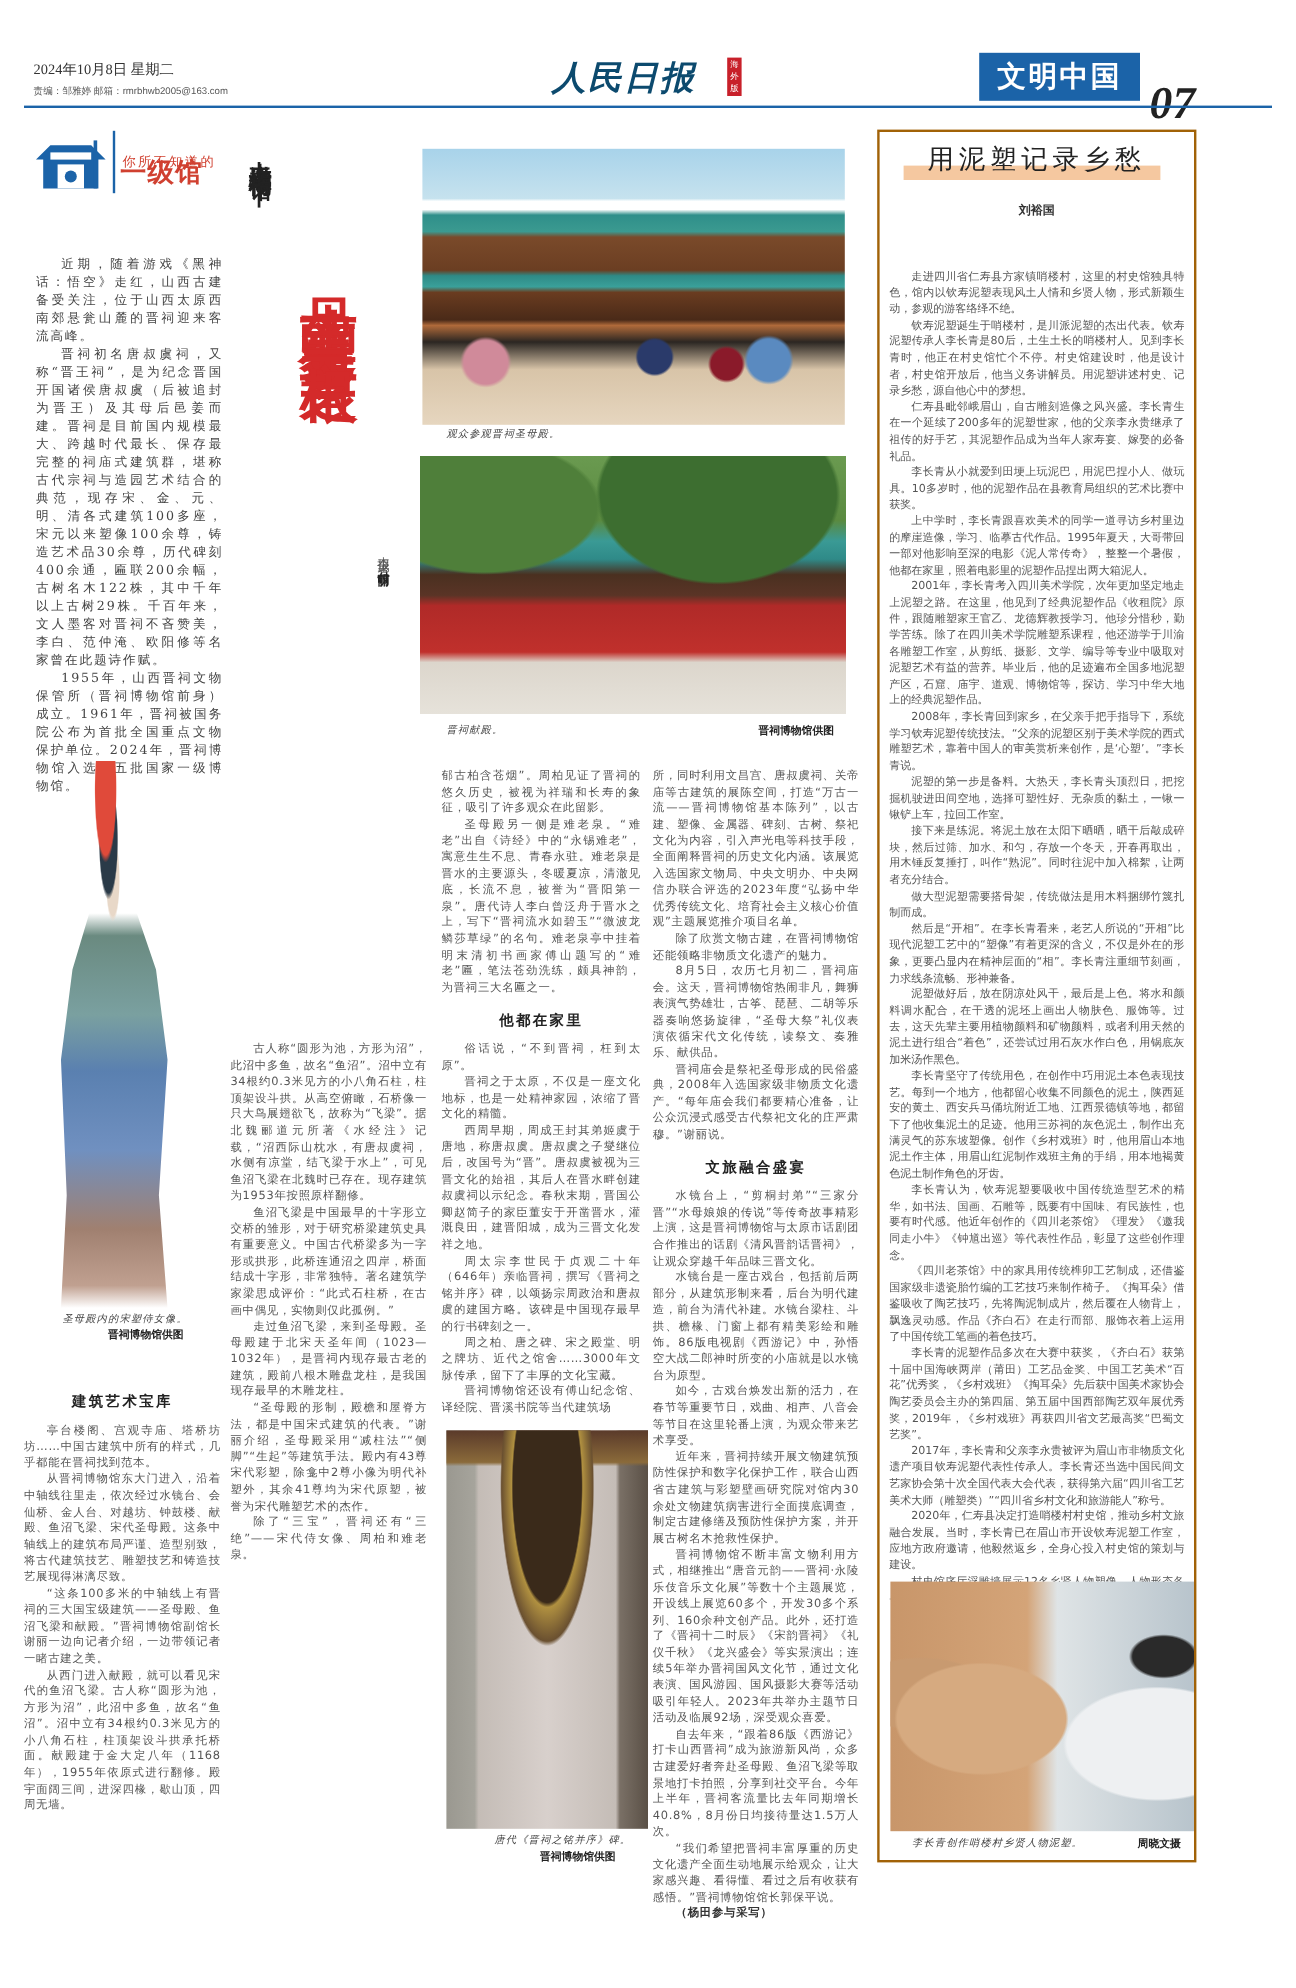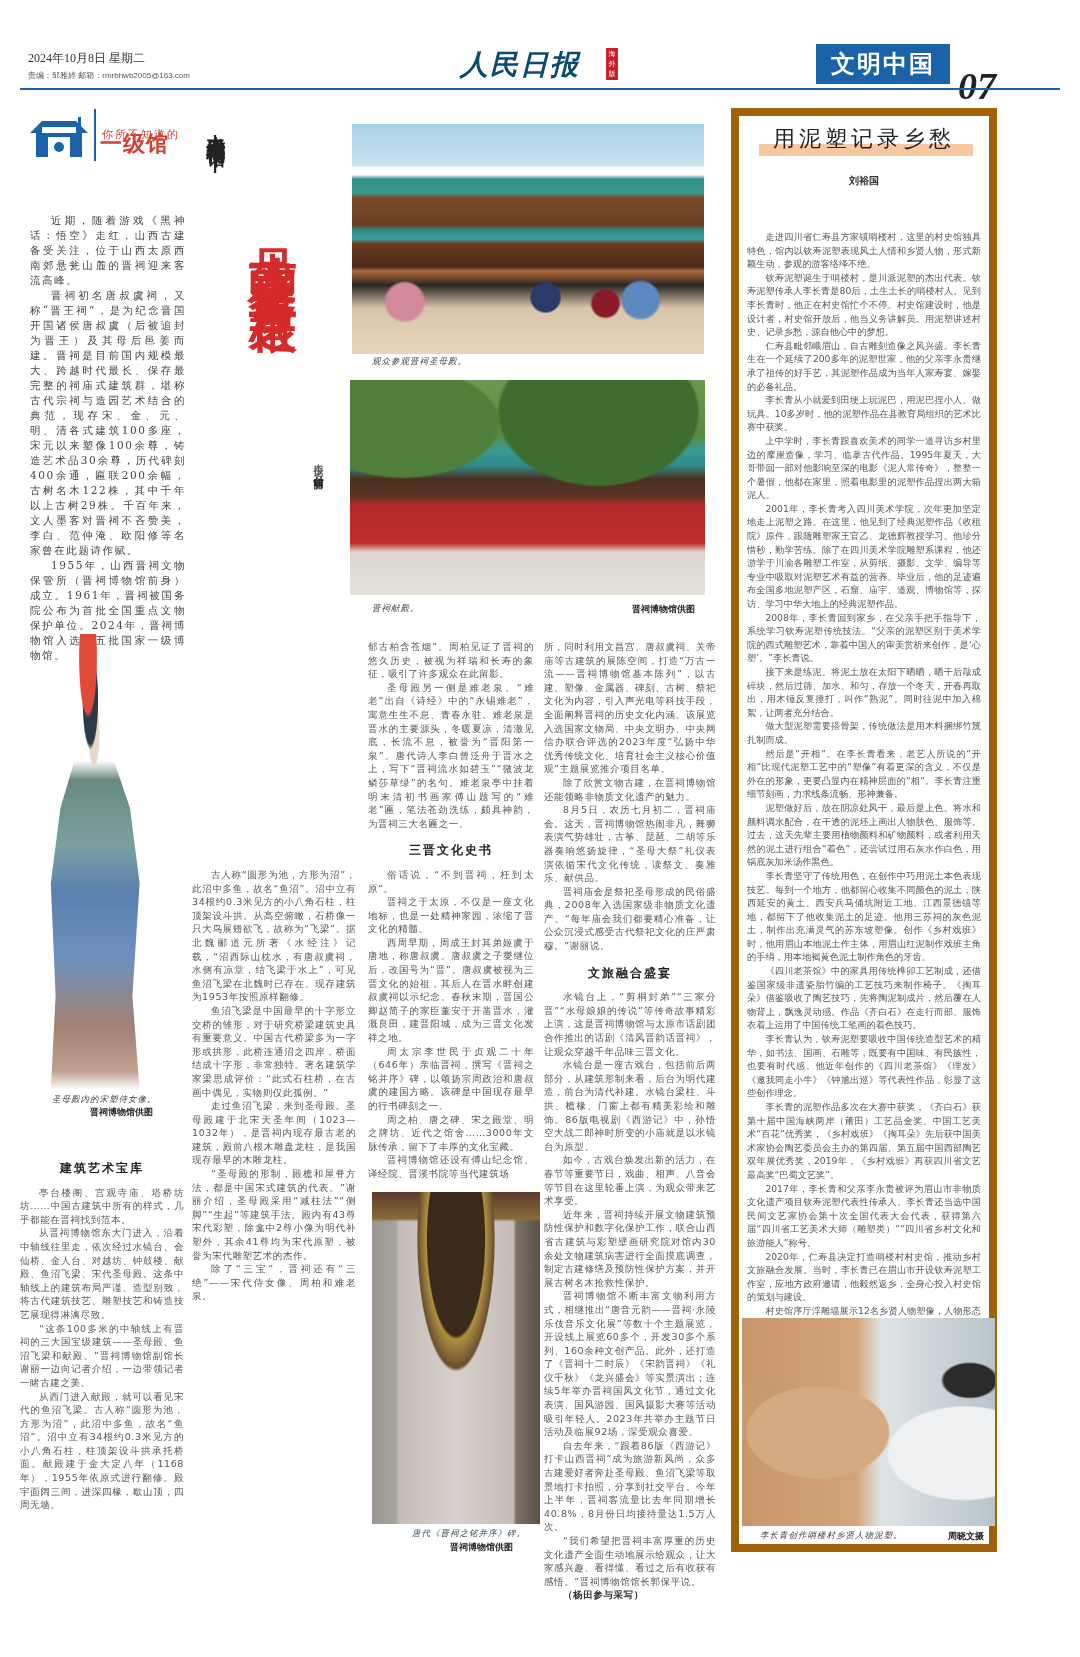--- a/index.html
+++ b/index.html
@@ -73,21 +73,21 @@
   .caption { position: absolute; font-size: 8.5px; color: #444; letter-spacing: 1px; font-style: italic; }
   .credit { position: absolute; font-size: 9px; color: #222; font-weight: bold; font-family: "DejaVu Sans", sans-serif; }
 
   
   .bodycol { position: absolute; font-size: 9.5px; line-height: 13.6px; color: #555; text-align: justify; letter-spacing: 0.6px; font-family: "DejaVu Sans", sans-serif; }
   .bodycol p { text-indent: 2em; }
   .subhead { font-size: 12px; font-weight: bold; color: #222; text-align: center; margin: 14px 0 10px; letter-spacing: 2px; text-indent: 0 !important; }
   .signoff { font-weight: bold; color: #333; text-indent: 2em; }
 
   
-  .feature { position: absolute; left: 731px; top: 108px; width: 266px; height: 1444px; border: 8px solid #a16207; padding: 0 8px; }
+  .feature { position: absolute; left: 731px; top: 108px; width: 266px; height: 1444px; border: 2px solid #a16207; padding: 0 8px; }
   .feature-title-bar { position: absolute; left: 20px; top: 28px; width: 214px; height: 12px; background: #f5c8a0; }
   .feature-title { position: absolute; left: 0; right: 0; top: 8px; text-align: center; font-size: 22px; letter-spacing: 4px; color: #222; font-family: "DejaVu Serif", serif; }
   .feature-author { position: absolute; left: 0; right: 0; top: 58px; text-align: center; font-size: 10px; font-weight: bold; color: #333; font-family: "DejaVu Sans", sans-serif; }
   .feature-body { position: absolute; left: 8px; right: 8px; top: 86px; font-size: 9.2px; line-height: 13.6px; color: #555; text-align: justify; font-family: "DejaVu Sans", sans-serif; }
   .feature-body p { text-indent: 2em; }
 </style>
 </head>
 <body>
 
 <header class="masthead">
@@ -155,21 +155,21 @@
   <p>古人称“圆形为池，方形为沼”，此沼中多鱼，故名“鱼沼”。沼中立有34根约0.3米见方的小八角石柱，柱顶架设斗拱。从高空俯瞰，石桥像一只大鸟展翅欲飞，故称为“飞梁”。据北魏郦道元所著《水经注》记载，“沼西际山枕水，有唐叔虞祠，水侧有凉堂，结飞梁于水上”，可见鱼沼飞梁在北魏时已存在。现存建筑为1953年按照原样翻修。</p>
   <p>鱼沼飞梁是中国最早的十字形立交桥的雏形，对于研究桥梁建筑史具有重要意义。中国古代桥梁多为一字形或拱形，此桥连通沼之四岸，桥面结成十字形，非常独特。著名建筑学家梁思成评价：“此式石柱桥，在古画中偶见，实物则仅此孤例。”</p>
   <p>走过鱼沼飞梁，来到圣母殿。圣母殿建于北宋天圣年间（1023—1032年），是晋祠内现存最古老的建筑，殿前八根木雕盘龙柱，是我国现存最早的木雕龙柱。</p>
   <p>“圣母殿的形制，殿檐和屋脊方法，都是中国宋式建筑的代表。”谢丽介绍，圣母殿采用“减柱法”“侧脚”“生起”等建筑手法。殿内有43尊宋代彩塑，除龛中2尊小像为明代补塑外，其余41尊均为宋代原塑，被誉为宋代雕塑艺术的杰作。</p>
   <p>除了“三宝”，晋祠还有“三绝”——宋代侍女像、周柏和难老泉。</p>
 </div>
 
 <div class="bodycol" style="left:368px; top:640px; width:166px; height:548px; overflow:hidden;">
   <p style="text-indent:0">郁古柏含苍烟”。周柏见证了晋祠的悠久历史，被视为祥瑞和长寿的象征，吸引了许多观众在此留影。</p>
   <p>圣母殿另一侧是难老泉。“难老”出自《诗经》中的“永锡难老”，寓意生生不息、青春永驻。难老泉是晋水的主要源头，冬暖夏凉，清澈见底，长流不息，被誉为“晋阳第一泉”。唐代诗人李白曾泛舟于晋水之上，写下“晋祠流水如碧玉”“微波龙鳞莎草绿”的名句。难老泉亭中挂着明末清初书画家傅山题写的“难老”匾，笔法苍劲洗练，颇具神韵，为晋祠三大名匾之一。</p>
-  <div class="subhead">三晋文化史书</div>
+  <div class="subhead">他都在家里</div>
   <p>俗话说，“不到晋祠，枉到太原”。</p>
   <p>晋祠之于太原，不仅是一座文化地标，也是一处精神家园，浓缩了晋文化的精髓。</p>
   <p>西周早期，周成王封其弟姬虞于唐地，称唐叔虞。唐叔虞之子燮继位后，改国号为“晋”。唐叔虞被视为三晋文化的始祖，其后人在晋水畔创建叔虞祠以示纪念。春秋末期，晋国公卿赵简子的家臣董安于开凿晋水，灌溉良田，建晋阳城，成为三晋文化发祥之地。</p>
   <p>周太宗李世民于贞观二十年（646年）亲临晋祠，撰写《晋祠之铭并序》碑，以颂扬宗周政治和唐叔虞的建国方略。该碑是中国现存最早的行书碑刻之一。</p>
   <p>周之柏、唐之碑、宋之殿堂、明之牌坊、近代之馆舍……3000年文脉传承，留下了丰厚的文化宝藏。</p>
   <p>晋祠博物馆还设有傅山纪念馆、译经院、晋溪书院等当代建筑场</p>
 </div>
 
 <div class="bodycol" style="left:544px; top:640px; width:172px; height:990px; overflow:hidden;">
   <p style="text-indent:0">所，同时利用文昌宫、唐叔虞祠、关帝庙等古建筑的展陈空间，打造“万古一流——晋祠博物馆基本陈列”，以古建、塑像、金属器、碑刻、古树、祭祀文化为内容，引入声光电等科技手段，全面阐释晋祠的历史文化内涵。该展览入选国家文物局、中央文明办、中央网信办联合评选的2023年度“弘扬中华优秀传统文化、培育社会主义核心价值观”主题展览推介项目名单。</p>
@@ -192,27 +192,28 @@
   <div class="feature-title">用泥塑记录乡愁</div>
   <div class="feature-author">刘裕国</div>
   <div class="feature-body" style="height:1110px; overflow:hidden;margin-top:28px;">
     <p>走进四川省仁寿县方家镇哨楼村，这里的村史馆独具特色，馆内以钦寿泥塑表现风土人情和乡贤人物，形式新颖生动，参观的游客络绎不绝。</p>
     <p>钦寿泥塑诞生于哨楼村，是川派泥塑的杰出代表。钦寿泥塑传承人李长青是80后，土生土长的哨楼村人。见到李长青时，他正在村史馆忙个不停。村史馆建设时，他是设计者，村史馆开放后，他当义务讲解员。用泥塑讲述村史、记录乡愁，源自他心中的梦想。</p>
     <p>仁寿县毗邻峨眉山，自古雕刻造像之风兴盛。李长青生在一个延续了200多年的泥塑世家，他的父亲李永贵继承了祖传的好手艺，其泥塑作品成为当年人家寿宴、嫁娶的必备礼品。</p>
     <p>李长青从小就爱到田埂上玩泥巴，用泥巴捏小人、做玩具。10多岁时，他的泥塑作品在县教育局组织的艺术比赛中获奖。</p>
     <p>上中学时，李长青跟喜欢美术的同学一道寻访乡村里边的摩崖造像，学习、临摹古代作品。1995年夏天，大哥带回一部对他影响至深的电影《泥人常传奇》，整整一个暑假，他都在家里，照着电影里的泥塑作品捏出两大箱泥人。</p>
     <p>2001年，李长青考入四川美术学院，次年更加坚定地走上泥塑之路。在这里，他见到了经典泥塑作品《收租院》原件，跟随雕塑家王官乙、龙德辉教授学习。他珍分惜秒，勤学苦练。除了在四川美术学院雕塑系课程，他还游学于川渝各雕塑工作室，从剪纸、摄影、文学、编导等专业中吸取对泥塑艺术有益的营养。毕业后，他的足迹遍布全国多地泥塑产区，石窟、庙宇、道观、博物馆等，探访、学习中华大地上的经典泥塑作品。</p>
     <p>2008年，李长青回到家乡，在父亲手把手指导下，系统学习钦寿泥塑传统技法。“父亲的泥塑区别于美术学院的西式雕塑艺术，靠着中国人的审美赏析来创作，是‘心塑’。”李长青说。</p>
+    <p>泥塑的第一步是备料。大热天，李长青头顶烈日，把挖掘机驶进田间空地，选择可塑性好、无杂质的黏土，一锹一锹铲上车，拉回工作室。</p>
     <p>接下来是练泥。将泥土放在太阳下晒晒，晒干后敲成碎块，然后过筛、加水、和匀，存放一个冬天，开春再取出，用木锤反复捶打，叫作“熟泥”。同时往泥中加入棉絮，让两者充分结合。</p>
     <p>做大型泥塑需要搭骨架，传统做法是用木料捆绑竹篾扎制而成。</p>
     <p>然后是“开相”。在李长青看来，老艺人所说的“开相”比现代泥塑工艺中的“塑像”有着更深的含义，不仅是外在的形象，更要凸显内在精神层面的“相”。李长青注重细节刻画，力求线条流畅、形神兼备。</p>
     <p>泥塑做好后，放在阴凉处风干，最后是上色。将水和颜料调水配合，在干透的泥坯上画出人物肤色、服饰等。过去，这天先辈主要用植物颜料和矿物颜料，或者利用天然的泥土进行组合“着色”，还尝试过用石灰水作白色，用锅底灰加米汤作黑色。</p>
     <p>李长青坚守了传统用色，在创作中巧用泥土本色表现技艺。每到一个地方，他都留心收集不同颜色的泥土，陕西延安的黄土、西安兵马俑坑附近工地、江西景德镇等地，都留下了他收集泥土的足迹。他用三苏祠的灰色泥土，制作出充满灵气的苏东坡塑像。创作《乡村戏班》时，他用眉山本地泥土作主体，用眉山红泥制作戏班主角的手绢，用本地褐黄色泥土制作角色的牙齿。</p>
+    <p>李长青认为，钦寿泥塑要吸收中国传统造型艺术的精华，如书法、国画、石雕等，既要有中国味、有民族性，也要有时代感。他近年创作的《四川老茶馆》《理发》《邀我同走小牛》《钟馗出巡》等代表性作品，彰显了这些创作理念。</p>
     <p>《四川老茶馆》中的家具用传统榫卯工艺制成，还借鉴国家级非遗瓷胎竹编的工艺技巧来制作椅子。《掏耳朵》借鉴吸收了陶艺技巧，先将陶泥制成片，然后覆在人物背上，飘逸灵动感。作品《齐白石》在走行而部、服饰衣着上运用了中国传统工笔画的着色技巧。</p>
-    <p>李长青认为，钦寿泥塑要吸收中国传统造型艺术的精华，如书法、国画、石雕等，既要有中国味、有民族性，也要有时代感。他近年创作的《四川老茶馆》《理发》《邀我同走小牛》《钟馗出巡》等代表性作品，彰显了这些创作理念。</p>
     <p>李长青的泥塑作品多次在大赛中获奖，《齐白石》获第十届中国海峡两岸（莆田）工艺品金奖、中国工艺美术“百花”优秀奖，《乡村戏班》《掏耳朵》先后获中国美术家协会陶艺委员会主办的第四届、第五届中国西部陶艺双年展优秀奖，2019年，《乡村戏班》再获四川省文艺最高奖“巴蜀文艺奖”。</p>
     <p>2017年，李长青和父亲李永贵被评为眉山市非物质文化遗产项目钦寿泥塑代表性传承人。李长青还当选中国民间文艺家协会第十次全国代表大会代表，获得第六届“四川省工艺美术大师（雕塑类）”“四川省乡村文化和旅游能人”称号。</p>
     <p>2020年，仁寿县决定打造哨楼村村史馆，推动乡村文旅融合发展。当时，李长青已在眉山市开设钦寿泥塑工作室，应地方政府邀请，他毅然返乡，全身心投入村史馆的策划与建设。</p>
     <p>村史馆序厅浮雕墙展示12名乡贤人物塑像，人物形态各异，或安然端坐，或躬然侧身，凸显了各自的身份特征与精神气质。这些雕塑用哨楼村的紫色泥土制成，色彩质朴，质感真实，采用了圆雕、高浮雕、浅浮雕、阴刻等艺术手法，精雕细琢。</p>
 
   </div>
 </aside>
 <div class="photo ph-clay"></div>
 <div class="caption" style="left:760px; top:1530px;">李长青创作哨楼村乡贤人物泥塑。</div>
 <div class="credit" style="left:948px; top:1530px;">周晓文摄</div>

